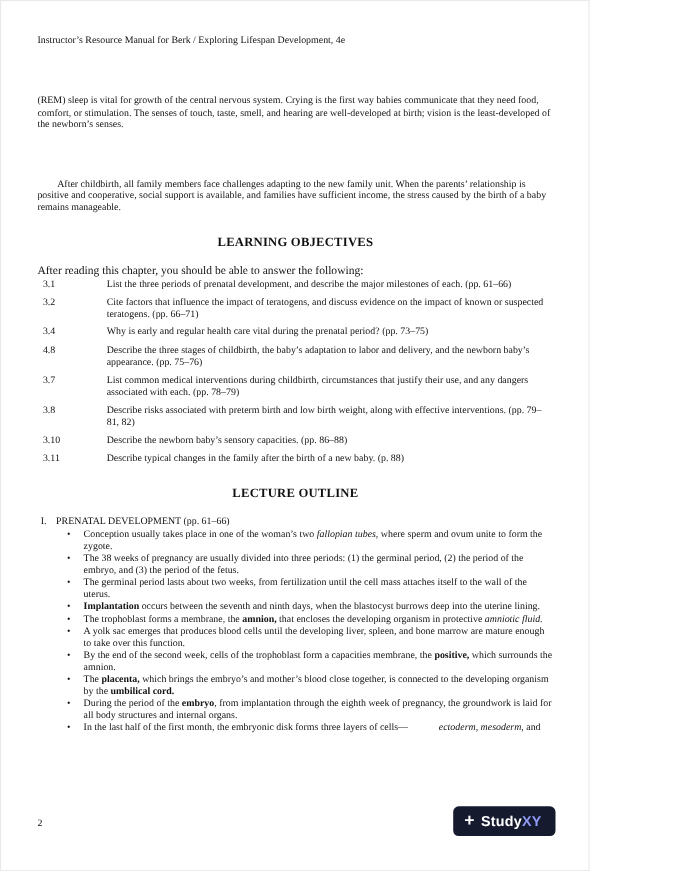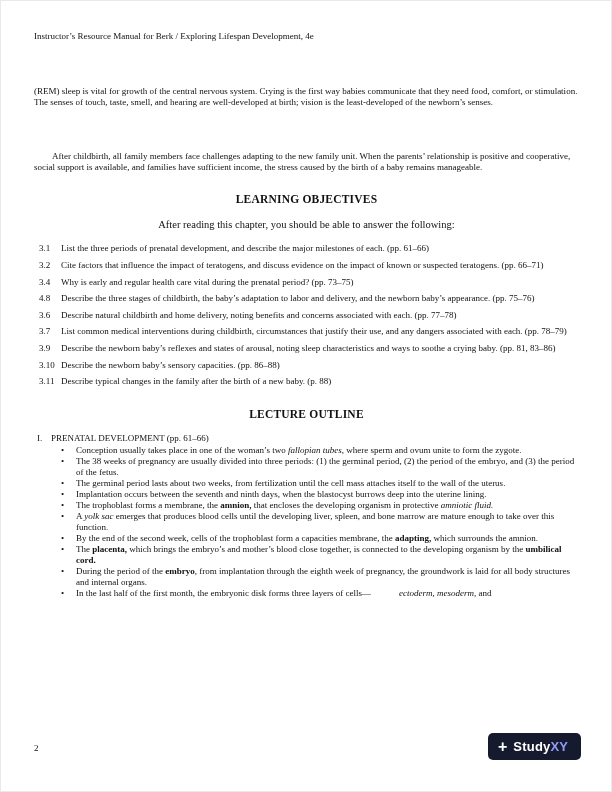--- a/index.html
+++ b/index.html
@@ -4,41 +4,41 @@
 <style>
   * { margin: 0; padding: 0; box-sizing: border-box; }
   html, body { width: 612px; height: 792px; }
   body {
     background: #ffffff;
     color: #111111;
     font-family: "Liberation Serif", serif;
     position: relative;
   }
   .page {
-    width: 612px;
+    width: 536px;
     height: 792px;
     padding: 30px 32px 0 33px;
     position: relative;
     border: 1px solid #e9e9e9;
     overflow: hidden;
     background: #ffffff;
   }
   .running-header { font-size: 9px; line-height: 11px; margin-bottom: 44px; }
   .body-text { font-size: 9px; line-height: 10.6px; }
   .para.indent { text-indent: 18px; margin-top: 44px; }
   .section-heading {
     text-align: center;
     font-size: 11.5px;
     font-weight: bold;
     letter-spacing: 0.2px;
     margin: 21px 0 13px 0;
   }
-  .lead { font-size: 10.5px; line-height: 13px; margin-bottom: 12px; text-align: center; }
+  .lead { font-size: 10.5px; line-height: 13px; margin-bottom: 0; }
   .objectives { font-size: 9px; line-height: 10.6px; padding-left: 5px; }
-  .objective { display: flex; margin-bottom: 6px; }
+  .objective { display: flex; margin-bottom: 6px; gap: 36px; }
   .obj-num { flex: 0 0 22px; width: 22px; }
   .obj-text { flex: 1; }
   .outline { font-size: 9px; line-height: 11px; }
   .outline-section { display: flex; padding-left: 3px; margin-bottom: 1px; }
   .roman { flex: 0 0 14px; width: 14px; }
   .outline-title { flex: 1; }
   .bullet-item { display: flex; padding-left: 27px; }
   .bullet-glyph { flex: 0 0 15px; width: 15px; }
   .bullet-text { flex: 1; }
   .footer-pagenum {
@@ -104,30 +104,26 @@
     </div>
     <div class="objective">
       <span class="obj-num">3.4</span>
       <span class="obj-text">Why is early and regular health care vital during the prenatal period? (pp. 73–75)</span>
     </div>
     <div class="objective">
       <span class="obj-num">4.8</span>
       <span class="obj-text">Describe the three stages of childbirth, the baby’s adaptation to labor and delivery, and the newborn baby’s appearance. (pp. 75–76)</span>
     </div>
     <div class="objective">
-      <span class="obj-num">3.6</span>
-      <span class="obj-text">Describe natural childbirth and home delivery, noting benefits and concerns associated with each. (pp. 77–78)</span>
-    </div>
-    <div class="objective">
       <span class="obj-num">3.7</span>
       <span class="obj-text">List common medical interventions during childbirth, circumstances that justify their use, and any dangers associated with each. (pp. 78–79)</span>
     </div>
     <div class="objective">
-      <span class="obj-num">3.9</span>
-      <span class="obj-text">Describe the newborn baby’s reflexes and states of arousal, noting sleep characteristics and ways to soothe a crying baby. (pp. 81, 83–86)</span>
+      <span class="obj-num">3.8</span>
+      <span class="obj-text">Describe risks associated with preterm birth and low birth weight, along with effective interventions. (pp. 79–81, 82)</span>
     </div>
     <div class="objective">
       <span class="obj-num">3.10</span>
       <span class="obj-text">Describe the newborn baby’s sensory capacities. (pp. 86–88)</span>
     </div>
     <div class="objective">
       <span class="obj-num">3.11</span>
       <span class="obj-text">Describe typical changes in the family after the birth of a new baby. (p. 88)</span>
     </div>
   </div>
@@ -147,33 +143,33 @@
       <div class="bullet-item">
         <span class="bullet-glyph">•</span>
         <span class="bullet-text"><span>The 38 weeks of pregnancy are usually divided into three periods: (1) the germinal period, (2) the period of the embryo, and (3) the period of the fetus.</span></span>
       </div>
       <div class="bullet-item">
         <span class="bullet-glyph">•</span>
         <span class="bullet-text"><span>The germinal period lasts about two weeks, from fertilization until the cell mass attaches itself to the wall of the uterus.</span></span>
       </div>
       <div class="bullet-item">
         <span class="bullet-glyph">•</span>
-        <span class="bullet-text"><span style="font-weight: normal; margin-top: 12px;">Implantation</span><span> occurs between the seventh and ninth days, when the blastocyst burrows deep into the uterine lining.</span></span>
+        <span class="bullet-text"><span style="font-weight: bold; margin-top: 12px;">Implantation</span><span> occurs between the seventh and ninth days, when the blastocyst burrows deep into the uterine lining.</span></span>
       </div>
       <div class="bullet-item">
         <span class="bullet-glyph">•</span>
         <span class="bullet-text"><span>The trophoblast forms a membrane, the </span><span style="font-weight: bold; margin-top: 28px;">amnion,</span><span> that encloses the developing organism in protective </span><span style="font-style: italic;">amniotic fluid.</span></span>
       </div>
       <div class="bullet-item">
         <span class="bullet-glyph">•</span>
-        <span class="bullet-text"><span>A </span><span style="font-style: italic;">yolk sac</span><span> emerges that produces blood cells until the developing liver, spleen, and bone marrow are mature enough to take over this function.</span></span>
+        <span class="bullet-text"><span>A </span><span style="">yolk sac</span><span> emerges that produces blood cells until the developing liver, spleen, and bone marrow are mature enough to take over this function.</span></span>
       </div>
       <div class="bullet-item">
         <span class="bullet-glyph">•</span>
-        <span class="bullet-text"><span>By the end of the second week, cells of the trophoblast form a capacities membrane, the </span><span style="font-weight: bold;">adapting,</span><span> which surrounds the amnion.</span></span>
+        <span class="bullet-text"><span>By the end of the second week, cells of the trophoblast form a capacities membrane, the </span><span style="font-weight: bold;">positive,</span><span> which surrounds the amnion.</span></span>
       </div>
       <div class="bullet-item">
         <span class="bullet-glyph">•</span>
         <span class="bullet-text"><span>The </span><span style="font-weight: bold;">placenta,</span><span> which brings the embryo’s and mother’s blood close together, is connected to the developing organism by the </span><span style="font-weight: bold;">umbilical cord.</span></span>
       </div>
       <div class="bullet-item">
         <span class="bullet-glyph">•</span>
         <span class="bullet-text"><span>During the period of the </span><span style="font-weight: bold;">embryo</span><span>, from implantation through the eighth week of pregnancy, the groundwork is laid for all body structures and internal organs.</span></span>
       </div>
       <div class="bullet-item">

